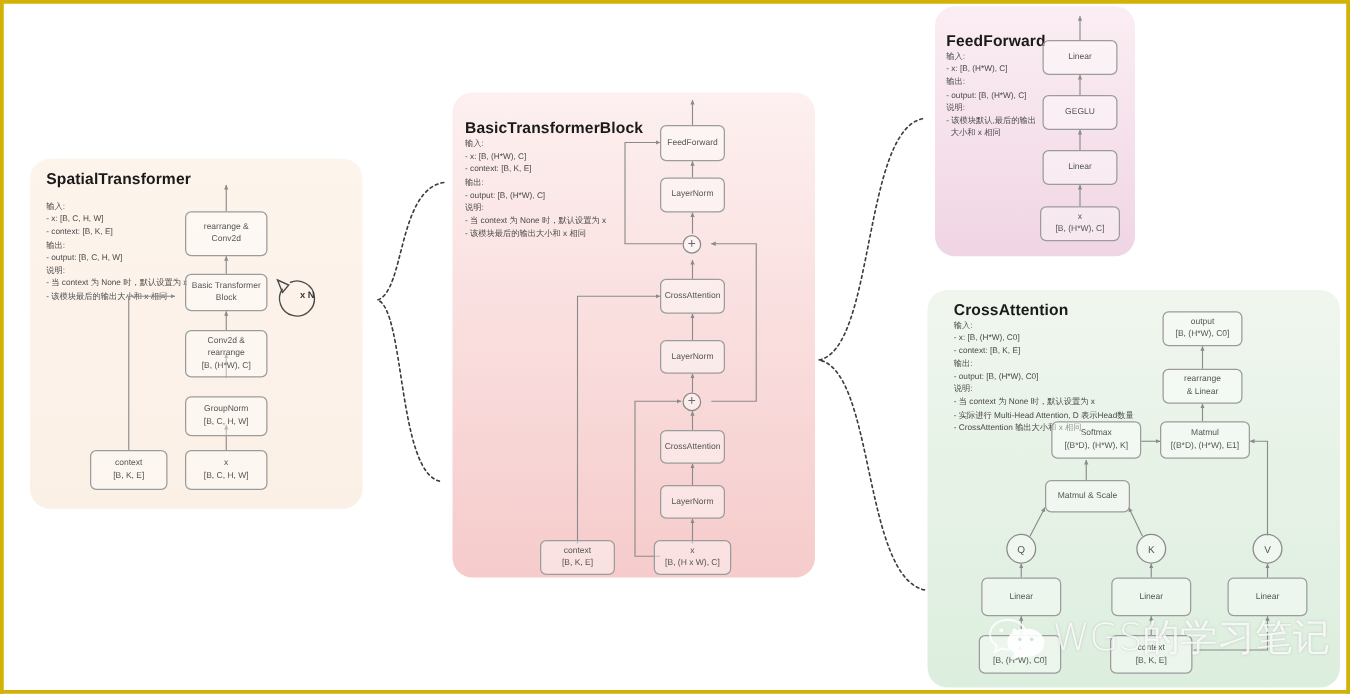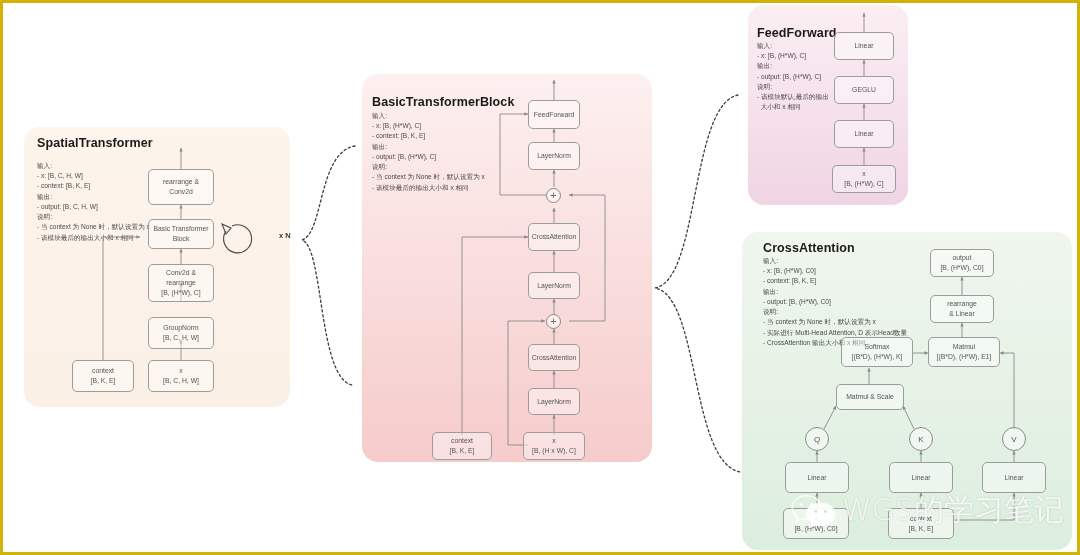--- a/index.html
+++ b/index.html
@@ -95,21 +95,21 @@
   </svg>
 
   <div class="node" style="left:148px;top:169px;width:66px;height:36px;">
     <span>rearrange &amp;</span>
     <span>Conv2d</span>
   </div>
   <div class="node" style="left:148px;top:219px;width:66px;height:30px;">
     <span>Basic Transformer</span>
     <span>Block</span>
   </div>
-  <div class="xn" style="left:240px;top:231px;margin-left:39px;">x N</div>
+  <div class="xn" style="left:240px;top:231px;">x N</div>
   <div class="node" style="left:148px;top:264px;width:66px;height:38px;">
     <span>Conv2d &amp;</span>
     <span>rearrange</span>
     <span>[B, (H*W), C]</span>
   </div>
   <div class="node" style="left:148px;top:317px;width:66px;height:32px;">
     <span>GroupNorm</span>
     <span>[B, C, H, W]</span>
   </div>
   <div class="node" style="left:148px;top:360px;width:66px;height:32px;">

